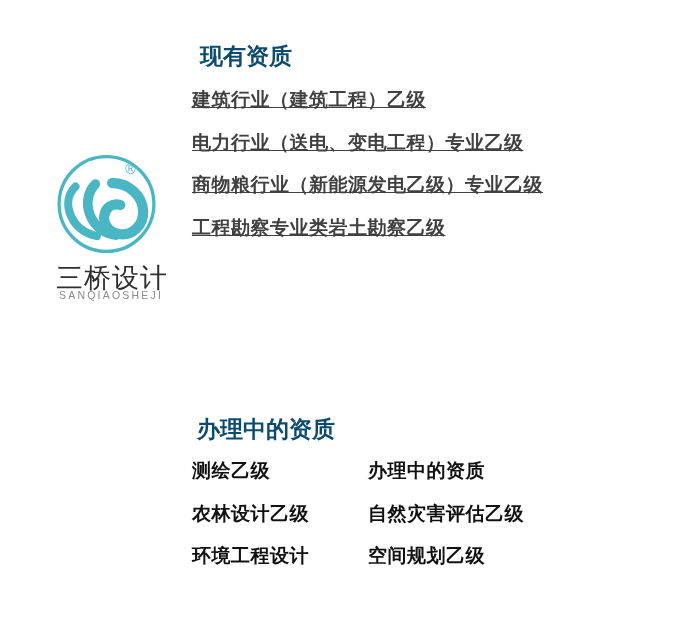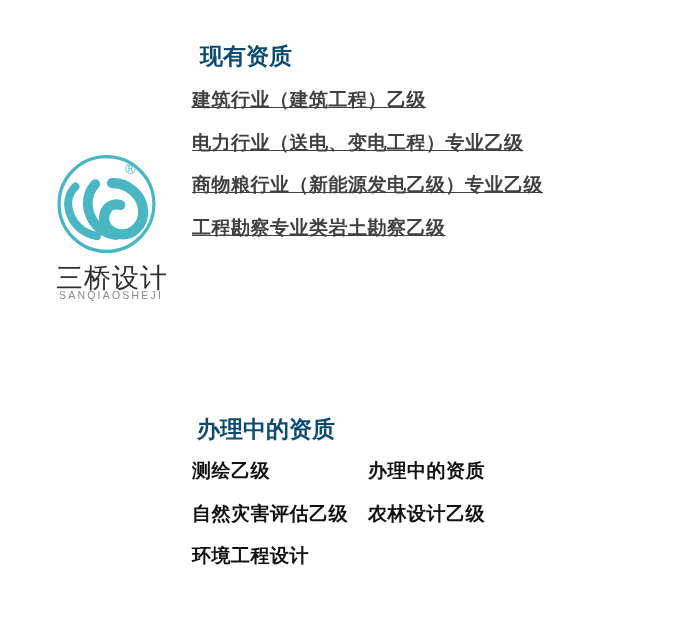--- a/index.html
+++ b/index.html
@@ -80,17 +80,18 @@
   <div class="qual-item">电力行业（送电、变电工程）专业乙级</div>
   <div class="qual-item">商物粮行业（新能源发电乙级）专业乙级</div>
   <div class="qual-item">工程勘察专业类岩土勘察乙级</div>
 </div>
 
 <div class="abs section-title" id="pending-title">办理中的资质</div>
 
 <div class="abs" id="pending-grid">
   <div class="pending-cell">测绘乙级</div>
   <div class="pending-cell">办理中的资质</div>
+  <div class="pending-cell">农林设计乙级</div>
   <div class="pending-cell">自然灾害评估乙级</div>
-  <div class="pending-cell">农林设计乙级</div>
   <div class="pending-cell">环境工程设计</div>
+  <div class="pending-cell">空间规划乙级</div>
   <div class="pending-cell"></div>
 </div>
 
 </body></html>

